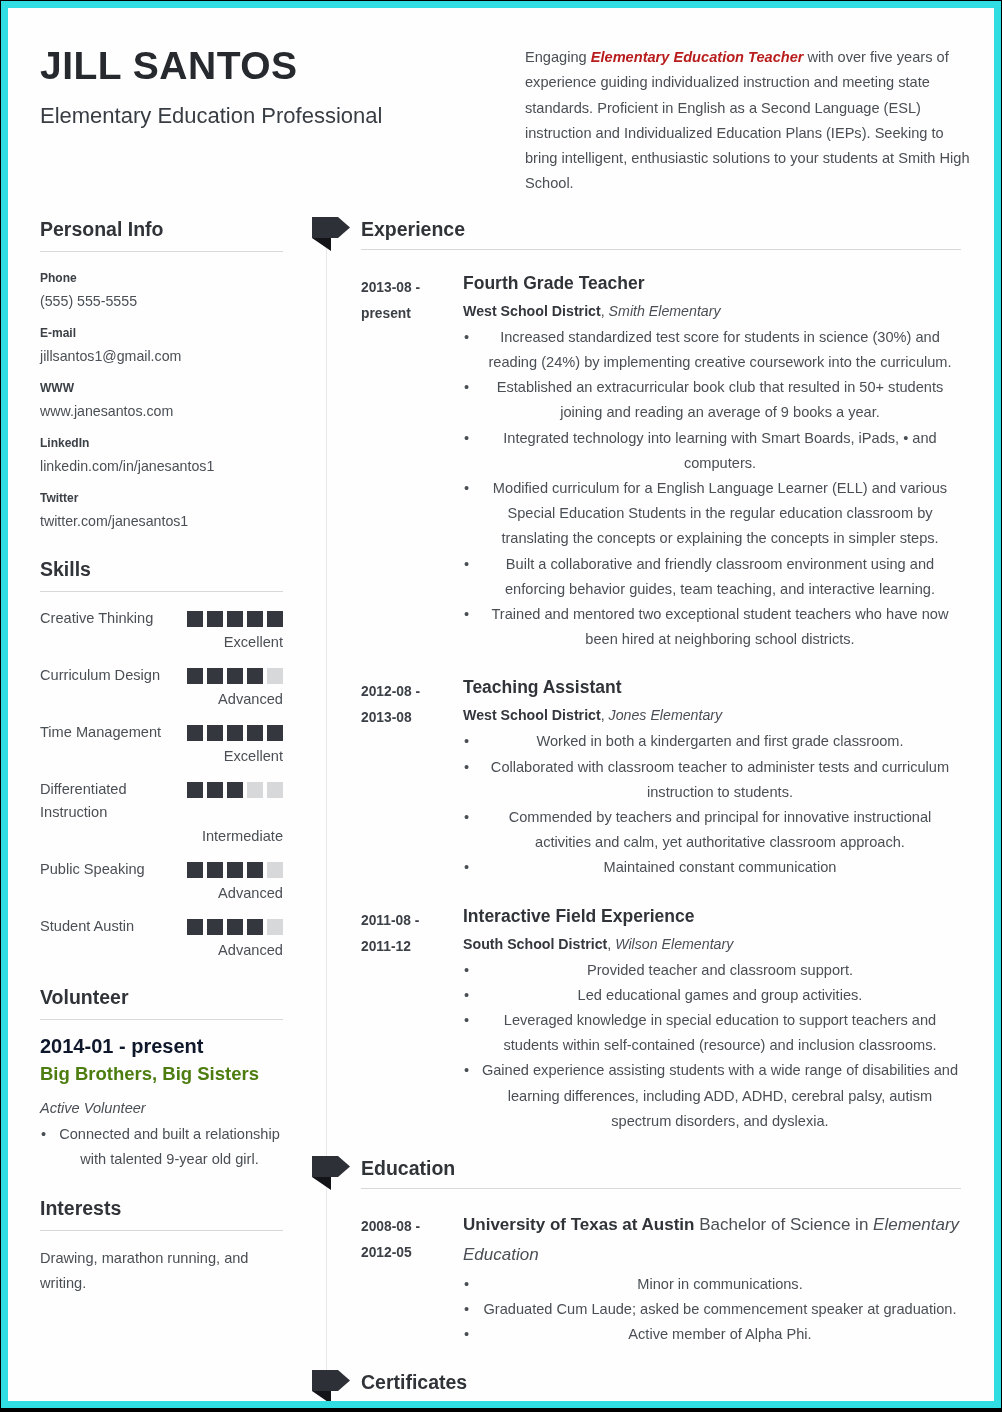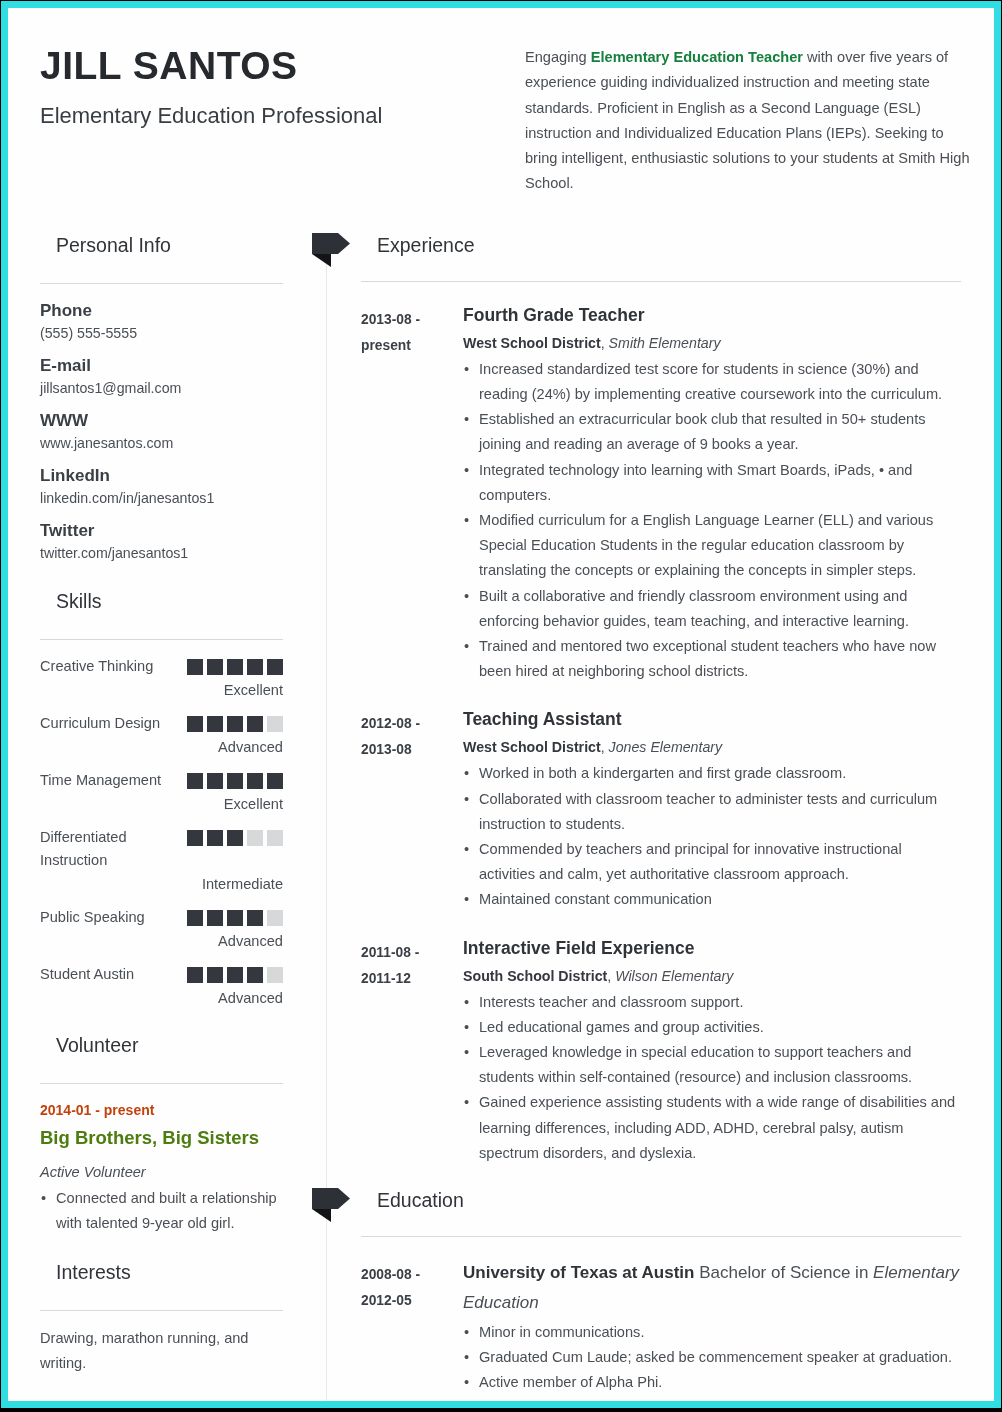--- a/index.html
+++ b/index.html
@@ -4,49 +4,49 @@
 <style>
   html,body{margin:0;padding:0;background:#000;}
   body{width:1002px;height:1412px;position:relative;font-family:"Liberation Sans",sans-serif;}
   .page{position:absolute;top:1px;left:1px;right:1px;bottom:4px;background:#fefefe;
         border:7px solid #2fdde2;box-sizing:border-box;overflow:hidden;}
   
   .header{display:flex;justify-content:space-between;padding:37px 17px 0 32px;}
   .name{font-size:39px;font-weight:bold;color:#26292e;margin:0;letter-spacing:.5px;line-height:1.1;}
   .subtitle{font-size:22px;color:#383d43;margin-top:15px;}
   .summary{width:452px;font-size:14.6px;line-height:25.3px;color:#4a4f55;}
-  .summary b{color:#15803d;}
+  .summary b{color:#b91c1c;font-style:italic;}
   
   .main{display:flex;padding:0 33px 0 32px;margin-top:21px;align-items:stretch;}
   .left-col{width:243px;flex-shrink:0;}
   .right-wrap{flex:1;margin-left:43px;}
   .right-col{border-left:1px solid #e7e8ea;padding-left:34px;min-height:100%;}
   
-  h2{font-size:19.5px;font-weight:normal;color:#303439;margin:16px;line-height:23px;}
+  h2{font-size:19.5px;font-weight:bold;color:#303439;margin:0;line-height:23px;}
   .l-section-head{border-bottom:1px solid #d6d8da;padding-bottom:10px;margin-bottom:15px;}
   .r-section-head{position:relative;border-bottom:1px solid #d6d8da;padding-bottom:8px;margin-bottom:21px;}
   .ribbon{position:absolute;left:-49px;top:-1px;}
   
   .pi-item{margin-bottom:9px;}
-  .pi-label{font-size:17px;font-weight:bold;color:#3b4046;line-height:23px;margin-top:5px;}
+  .pi-label{font-size:12px;font-weight:bold;color:#3b4046;line-height:23px;margin-top:5px;}
   .pi-value{font-size:14.2px;color:#4a4f55;line-height:23px;}
   .skill{margin-bottom:11px;}
   .skill-top{display:flex;justify-content:space-between;align-items:flex-start;}
   .skill-label{font-size:14.6px;color:#4a4f55;line-height:23px;max-width:136px;}
   .skill-squares{display:flex;gap:4px;padding-top:4px;}
   .sq{width:16px;height:16px;background:#d7d8d9;}
   .sq.filled{background:#34373d;}
   .skill-level{text-align:right;font-size:14.6px;color:#4a4f55;line-height:22px;margin-top:1px;}
-  .vol-date{font-size:14px;font-weight:bold;color:#c2410c;line-height:23px;margin-top:2px;}
+  .vol-date{font-size:20px;font-weight:bold;color:#0f172a;line-height:23px;margin-top:2px;}
   .vol-org{font-size:18.5px;font-weight:bold;color:#4d7c0f;line-height:26px;margin-top:3px;}
   .vol-role{font-size:14.6px;font-style:italic;color:#4a4f55;line-height:24px;margin-top:9px;}
   .interests-text{font-size:14.6px;color:#4a4f55;line-height:25px;margin-top:6px;}
   .l-gap{margin-top:25px;}
   
-  ul.bullets{list-style:none;margin:2px 0 0;padding:0;}
+  ul.bullets{list-style:none;margin:2px 0 0;padding:0;text-align:center;}
   ul.bullets li{position:relative;padding-left:16px;font-size:14.6px;color:#4a4f55;line-height:25.2px;}
   ul.bullets li::before{content:"\2022";position:absolute;left:1px;color:#4a4f55;}
   
   .job{display:grid;grid-template-columns:102px 1fr;margin-bottom:23px;}
   .job-dates{font-size:13.8px;font-weight:bold;color:#3b4046;line-height:26px;padding-top:4px;}
   .job-title{font-size:17.5px;font-weight:bold;color:#303439;line-height:24px;margin:0 0 5px;}
   .job-company{font-size:14.2px;color:#4a4f55;line-height:23px;margin-bottom:1px;}
   .job-company b{color:#34383e;}
   .job-company i{color:#4a4f55;}
   .edu-degree{font-size:17px;color:#4a4f55;line-height:29.5px;margin-bottom:3px;}
@@ -260,21 +260,21 @@
         <div class="job">
           <div class="job-dates">
             <div>2011-08 -</div>
             <div>2011-12</div>
           </div>
           <div>
             <div class="job-title">Interactive Field Experience</div>
             <div class="job-company"><b>South School District</b><span>, </span><i>Wilson Elementary</i></div>
             <ul class="bullets">
 
-            <li>Interests teacher and classroom support.</li>
+            <li>Provided teacher and classroom support.</li>
                 <li>Led educational games and group activities.</li>
                 <li>Leveraged knowledge in special education to support teachers and students within self-contained (resource) and inclusion classrooms.</li>
                 <li>Gained experience assisting students with a wide range of disabilities and learning differences, including ADD, ADHD, cerebral palsy, autism spectrum disorders, and dyslexia.</li>
               </ul>
           </div>
         </div>
 
         <div class="r-section-head">
           <svg class="ribbon" width="38" height="34" viewBox="0 0 38 34">
             <polygon points="0,0 26,0 38,10.5 26,21 0,21" fill="#2d3036"></polygon>

